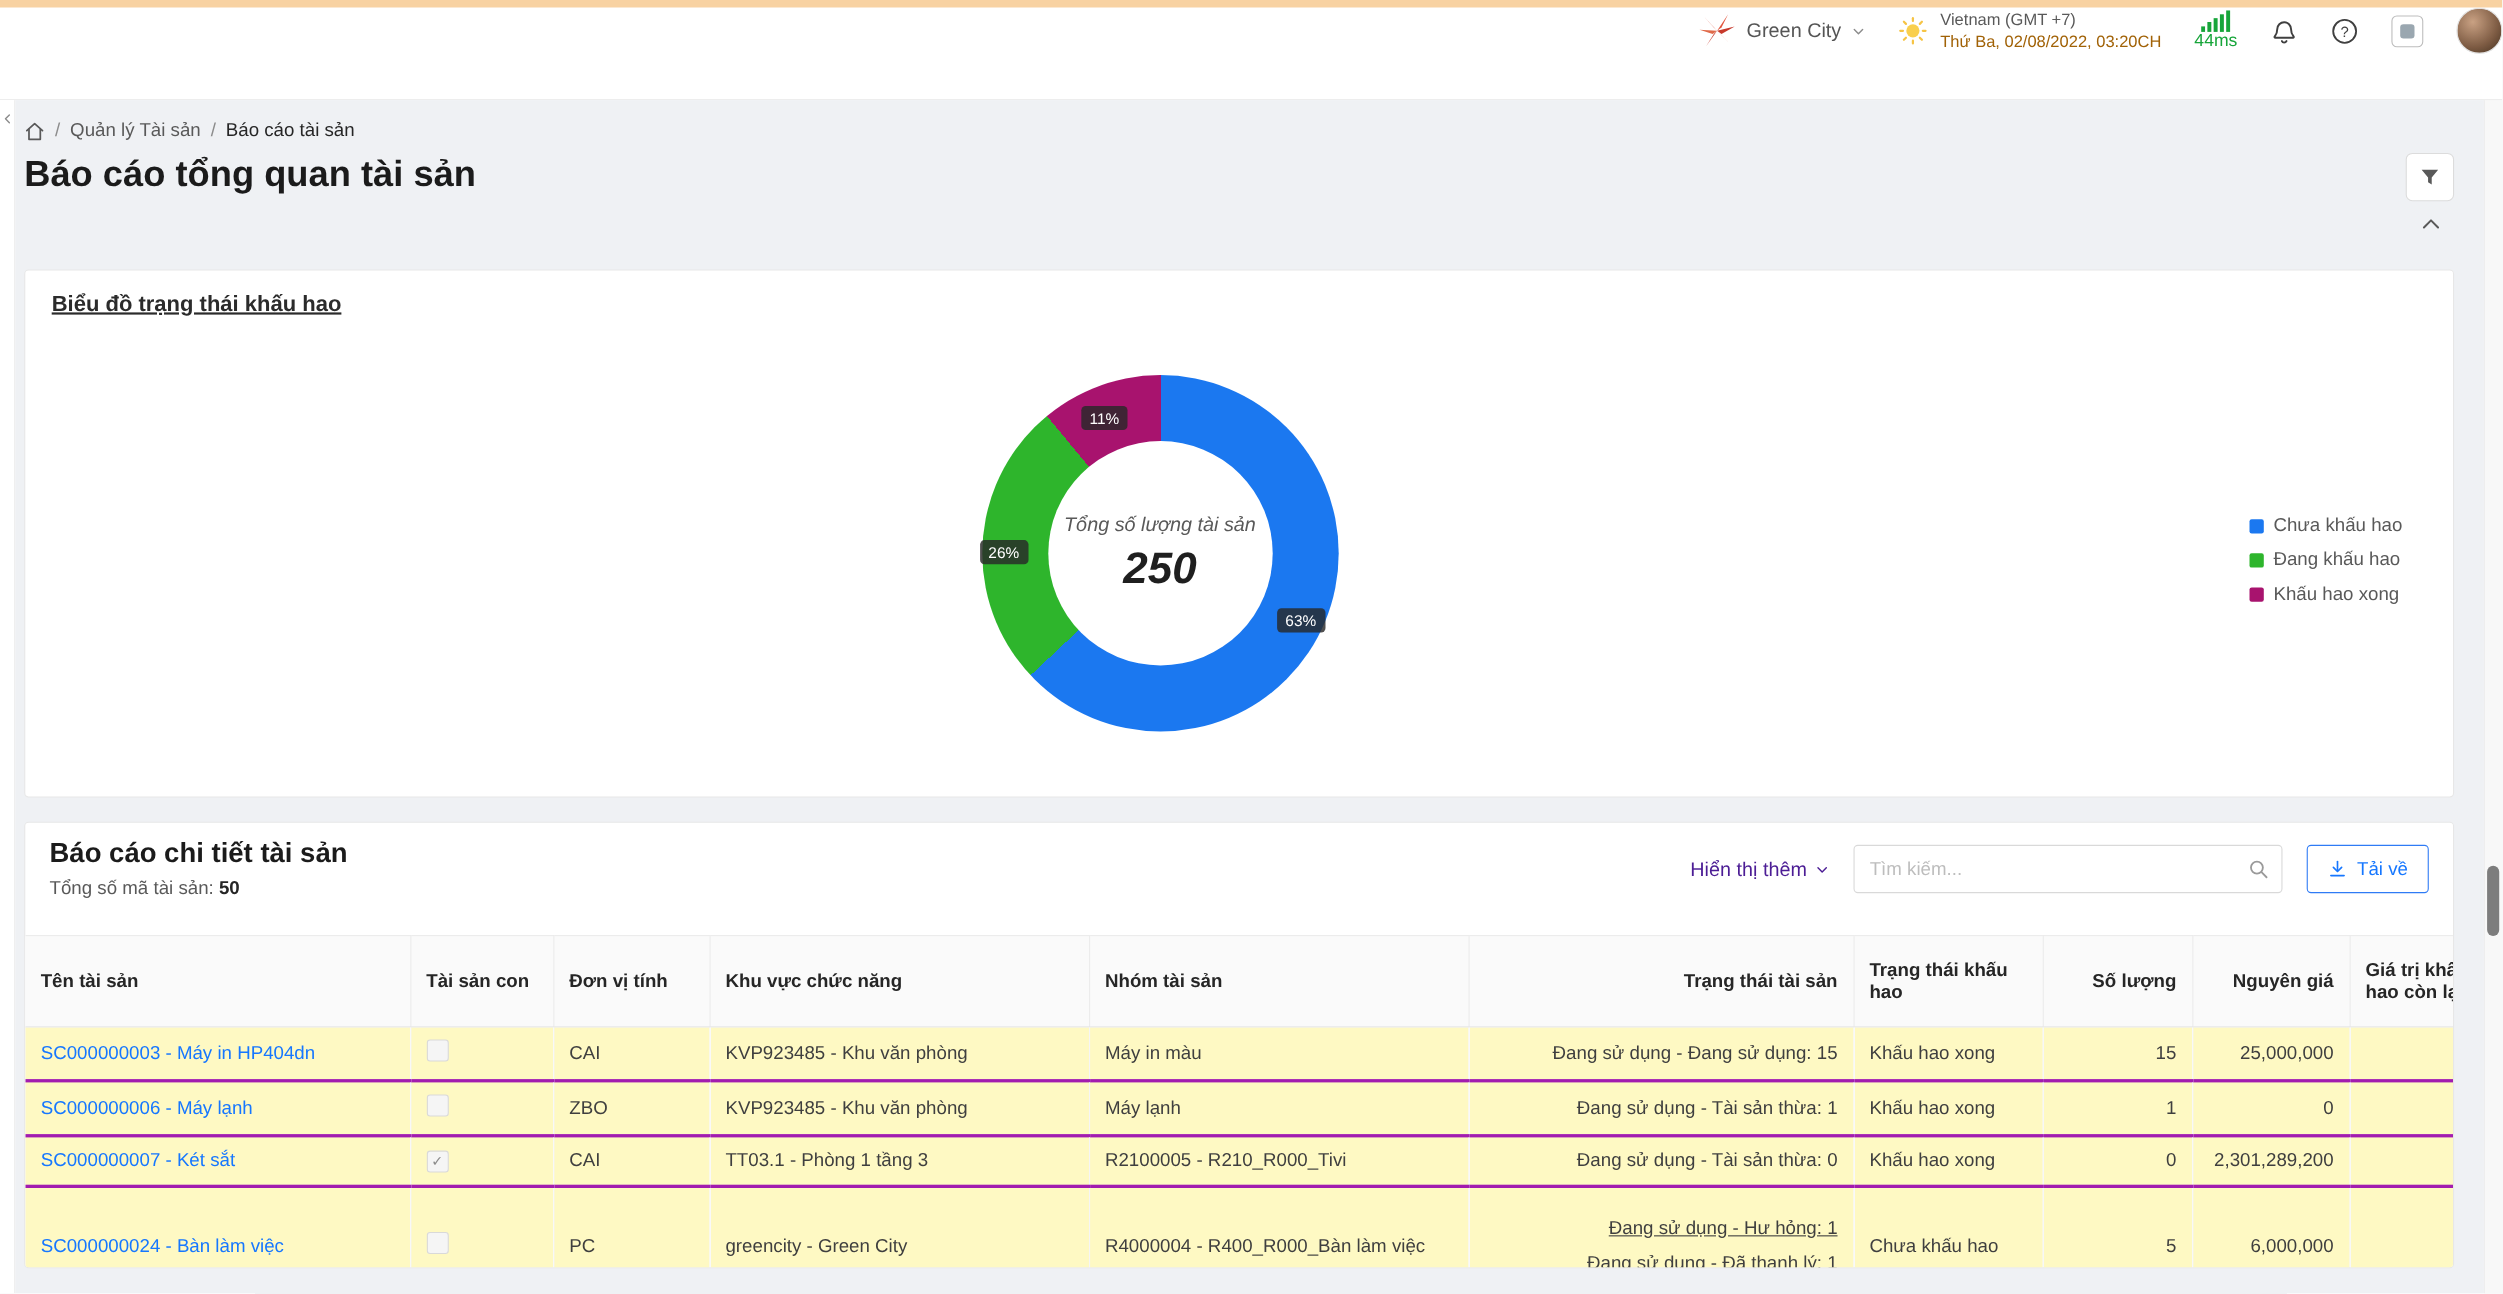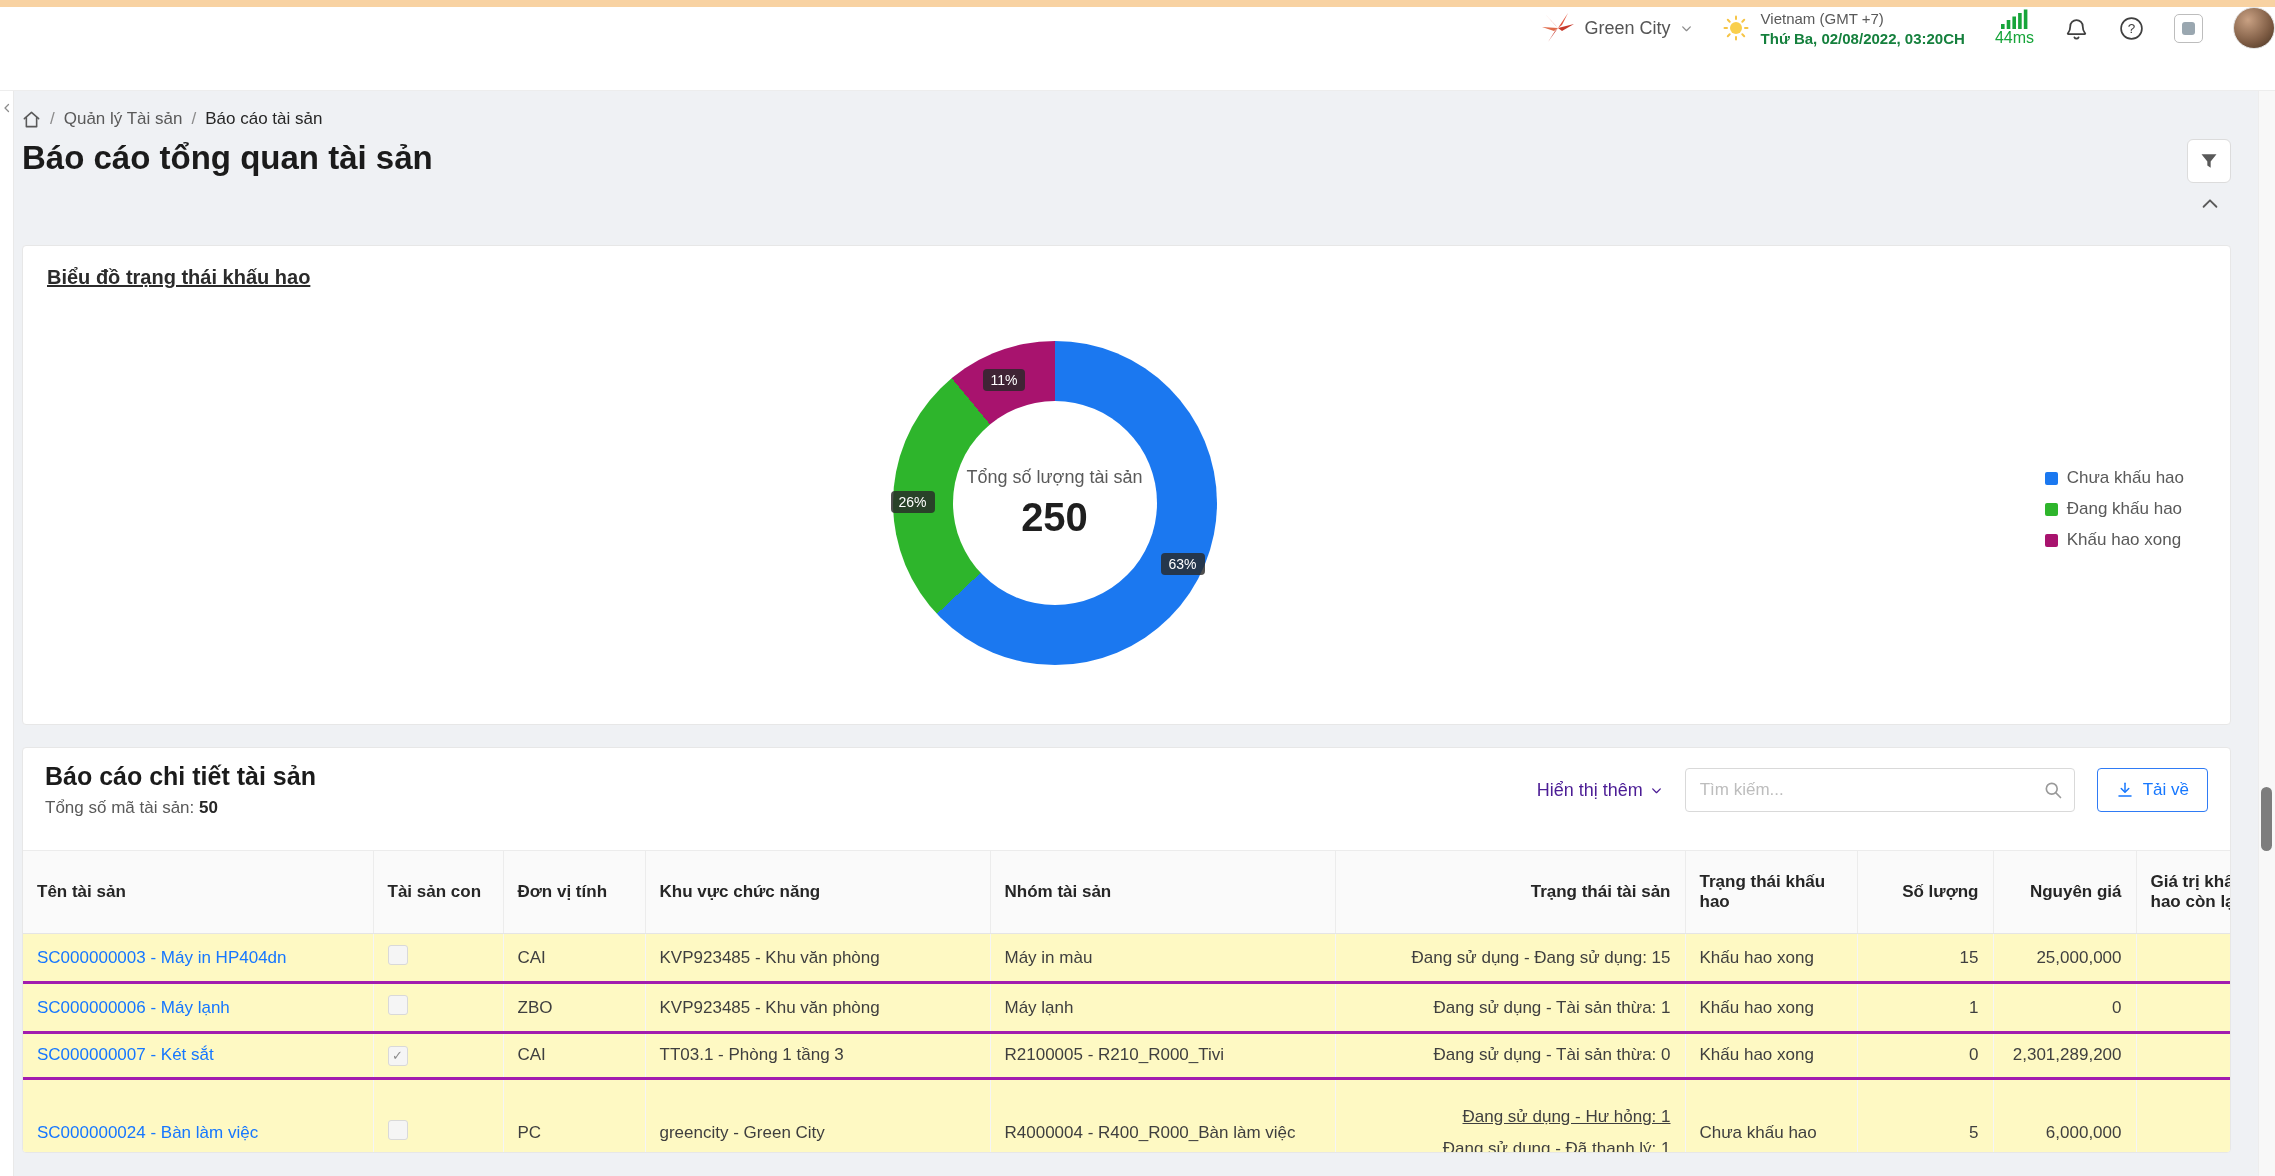--- a/index.html
+++ b/index.html
@@ -8,21 +8,21 @@
 
   
   .top-strip{height:7px;background:#f8d2a2;}
   .app-header{height:83px;background:#fff;border-bottom:1px solid #ededed;display:flex;align-items:flex-start;justify-content:flex-end;}
   .header-right{display:flex;align-items:center;gap:30px;}
   .brand{display:flex;align-items:center;gap:9px;cursor:pointer;}
   .brand-name{font-size:18px;color:#555;}
   .locale{display:flex;align-items:center;gap:12px;}
   .locale-lines{display:flex;flex-direction:column;gap:3px;}
   .locale-region{font-size:15px;color:#595959;}
-  .locale-datetime{font-size:15px;color:#15803d;font-weight:700;}
+  .locale-datetime{font-size:15px;color:#a16207;font-weight:400;}
   .signal{display:flex;flex-direction:column;align-items:center;gap:0px;}
   .signal-ms{font-size:16px;color:#17a53a;}
   .icon-btn{display:flex;align-items:center;justify-content:center;cursor:pointer;background:none;border:none;padding:0;}
   .lang-badge{width:27px;height:27px;border:1px solid #bdbdbd;border-radius:5px;display:flex;align-items:center;justify-content:center;cursor:pointer;background:#fff;}
   .lang-badge-inner{width:13px;height:13px;border-radius:3px;background:#9aa7b0;}
   .avatar{width:40px;height:40px;border-radius:50%;background:radial-gradient(circle at 35% 30%,#c9a183,#7d5b43 60%,#42301f);cursor:pointer;border:1px solid #e2e2e2;}
 
   
   .body-row{display:flex;height:1085px;}
   .left-rail{width:14px;background:#fff;border-right:1px solid #e9e9e9;display:flex;justify-content:center;padding-top:10px;box-sizing:border-box;}
@@ -39,21 +39,21 @@
   .filter-btn{width:44px;height:44px;background:#fff;border:1px solid #dcdcdc;border-radius:6px;display:flex;align-items:center;justify-content:center;cursor:pointer;}
   .collapse-row{display:flex;justify-content:flex-end;margin-top:8px;height:26px;padding-right:10px;}
   .collapse-btn{cursor:pointer;background:none;border:none;padding:0;}
 
   
   .card{background:#fff;border:1px solid #e7e7e7;border-radius:4px;}
   .chart-card{margin-top:28px;height:480px;position:relative;padding:20px 24px;box-sizing:border-box;}
   .chart-card-title{font-size:20px;font-weight:600;color:#2b2b2b;text-decoration:underline;}
   .donut-wrap{position:relative;width:324px;height:324px;margin:52px auto 0;transform:translateX(-72px);}
   .donut{width:324px;height:324px;border-radius:50%;}
-  .donut-hole{position:absolute;left:50%;top:50%;width:204px;height:204px;border-radius:50%;background:#fff;transform:translate(-50%,-50%);display:flex;flex-direction:column;align-items:center;justify-content:center;gap:7px;}
+  .donut-hole{position:absolute;left:50%;top:50%;width:204px;height:204px;border-radius:50%;background:#fff;transform:translate(-50%,-50%);display:flex;flex-direction:column;align-items:center;justify-content:center;gap:7px;font-style:italic;}
   .center-label{font-size:18px;color:#595959;}
   .center-value{font-size:40px;font-weight:700;color:#1f1f1f;}
   .pct-badge{position:absolute;background:rgba(40,40,40,.82);color:#fff;font-size:14px;padding:3px 8px;border-radius:4px;}
   .pct-0{left:268px;top:212px;}
   .pct-1{left:-2px;top:150px;}
   .pct-2{left:90px;top:28px;}
   .legend{position:absolute;right:46px;top:222px;display:flex;flex-direction:column;gap:11px;}
   .legend-item{display:flex;align-items:center;gap:9px;font-size:17px;color:#595959;cursor:pointer;}
   .swatch{width:13px;height:13px;border-radius:2px;flex:none;}
 

